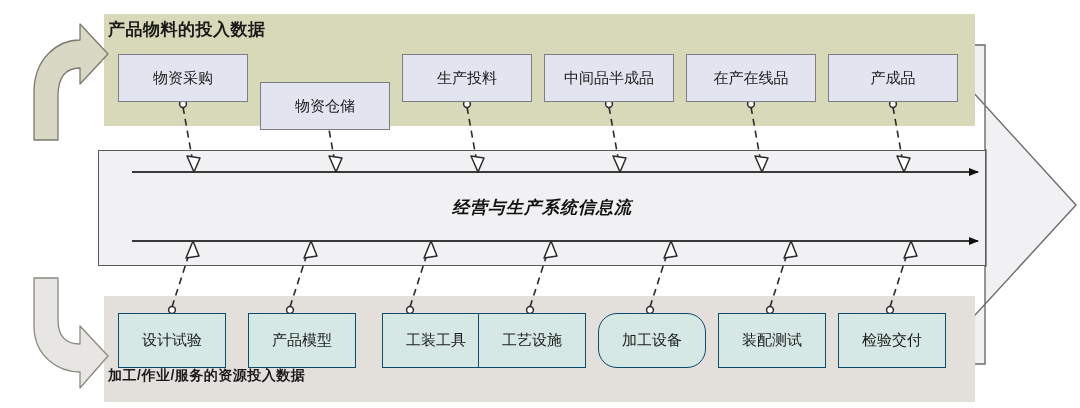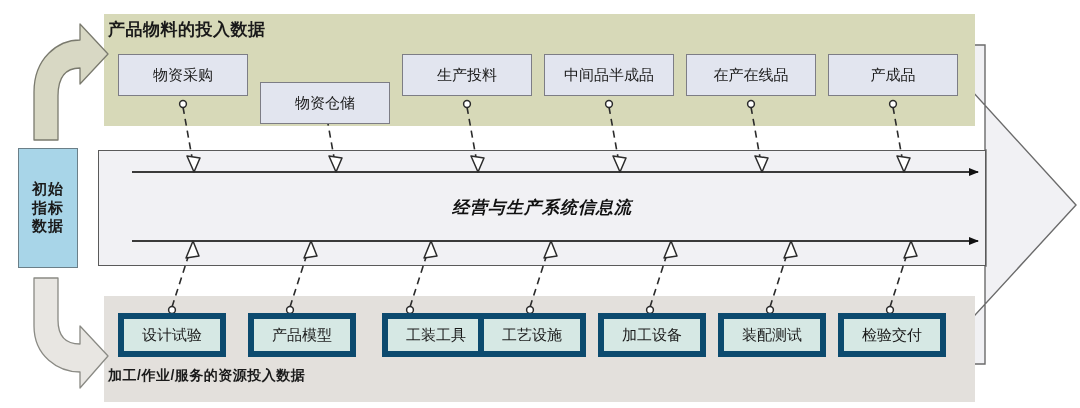--- a/index.html
+++ b/index.html
@@ -116,29 +116,29 @@
     box-sizing: border-box;
     display: flex;
     align-items: center;
     justify-content: center;
     font-size: 15px;
     color: #1a1a1a;
     white-space: nowrap;
   }
   .node.top {
     top: 54px;
-    height: 42px;
+    height: 48px;
     background: #e2e5ef;
     border: 1px solid #7d7d85;
   }
   .node.bottom {
     top: 313px;
-    height: 44px;
+    height: 55px;
     background: #d6e8e4;
-    border: 6px solid #0c4a6e;
+    border: 1px solid #0c4a6e;
   }
 </style>
 </head>
 <body>
 
 <div id="canvas">
 
   <svg class="layer" viewBox="0 0 1080 408" width="1080" height="408">
     <polygon points="930,45 985,45 985,150 986,150 986,266 985,266 985,364 930,364 1076,205" fill="#f1f1f4" stroke="#6b6b6b" stroke-width="1.4"></polygon>
   </svg>
@@ -216,25 +216,20 @@
       <path d="M186,258 L199,256 L193,241 z"></path>
       <path d="M304,258 L317,256 L311,241 z"></path>
       <path d="M424,258 L437,256 L431,241 z"></path>
       <path d="M544,258 L557,256 L551,241 z"></path>
       <path d="M664,258 L677,256 L671,241 z"></path>
       <path d="M784,258 L797,256 L791,241 z"></path>
       <path d="M904,258 L917,256 L911,241 z"></path>
     </g>
   </svg>
 
-  <div id="initial-box">
-    <span>初始</span>
-    <span>指标</span>
-    <span>数据</span>
-  </div>
 
   <div class="node top" style="left:118px;width:130px;">
     <span>物资采购</span>
   </div>
   <div class="node top" style="left:260px;width:130px;margin-top:28px;">
     <span>物资仓储</span>
   </div>
   <div class="node top" style="left:402px;width:130px;">
     <span>生产投料</span>
   </div>
@@ -253,21 +248,21 @@
   </div>
   <div class="node bottom" style="left:248px;width:108px;">
     <span>产品模型</span>
   </div>
   <div class="node bottom" style="left:358px;width:108px;margin-left:24px;">
     <span>工装工具</span>
   </div>
   <div class="node bottom" style="left:478px;width:108px;">
     <span>工艺设施</span>
   </div>
-  <div class="node bottom" style="left:598px;width:108px;">
+  <div class="node bottom" style="left:598px;width:108px;border-radius:19px;">
     <span>加工设备</span>
   </div>
   <div class="node bottom" style="left:718px;width:108px;">
     <span>装配测试</span>
   </div>
   <div class="node bottom" style="left:838px;width:108px;">
     <span>检验交付</span>
   </div>
 
 </div>

